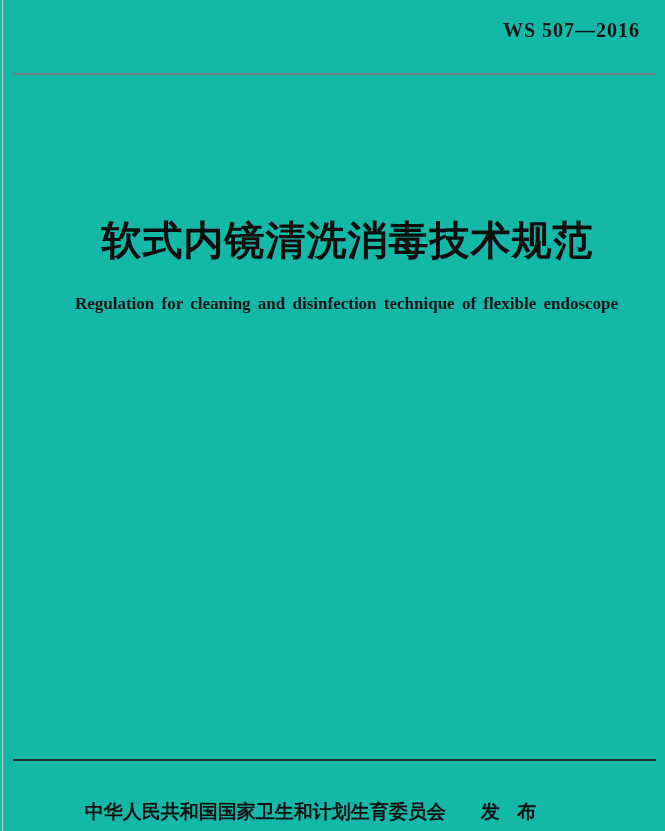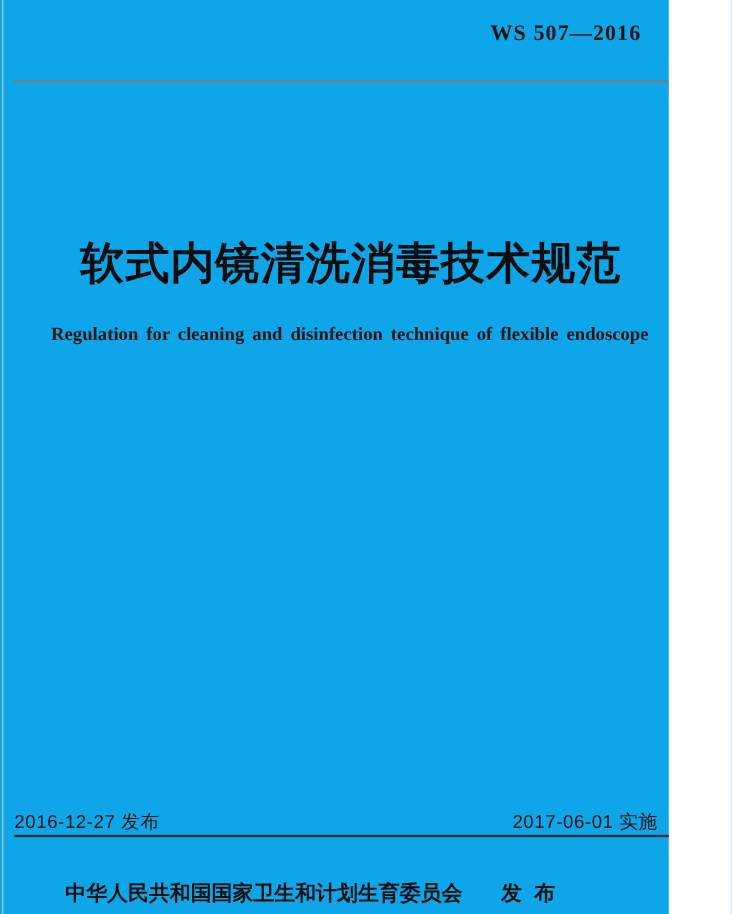--- a/index.html
+++ b/index.html
@@ -1,21 +1,21 @@
 <!DOCTYPE html>
 <html><head>
 <meta charset="utf-8">
 <style>
   * { margin: 0; padding: 0; box-sizing: border-box; }
   html, body { background: #ffffff; }
   .page {
     position: relative;
-    width: 608px;
+    width: 665px;
     height: 831px;
-    background: #0ea5e9;
+    background: #14b8a6;
     overflow: hidden;
     font-family: "Liberation Sans", sans-serif;
     color: #111111;
   }
   .page-edge-line {
     position: absolute;
     left: 2px; top: 0; bottom: 0;
     width: 1px;
     background: #c9cfce;
   }
@@ -93,41 +93,38 @@
     text-align: center;
     transform: translateX(-22px);
     font-size: 19px;
     font-weight: bold;
     color: #101010;
     white-space: nowrap;
   }
   .footer-row .issue-label {
     margin-left: 35px;
     word-spacing: 6px;
+    font-family: Liberation Mono, monospace;
   }
 </style>
 </head>
 <body>
 
 <div class="page">
 
   <div class="page-edge-line"></div>
 
   <div class="standard-number">WS 507—2016</div>
 
   <div class="rule-top"></div>
 
   <div class="doc-title">软式内镜清洗消毒技术规范</div>
 
   <div class="doc-subtitle">Regulation for cleaning and disinfection technique of flexible endoscope</div>
 
-  <div class="dates-row">
-    <span>2016-12-27 发布</span>
-    <span>2017-06-01 实施</span>
-  </div>
 
   <div class="rule-bottom"></div>
 
   <div class="footer-row">
     <span>中华人民共和国国家卫生和计划生育委员会</span><span class="issue-label">发 布</span>
   </div>
 
 </div>
 
 </body></html>

